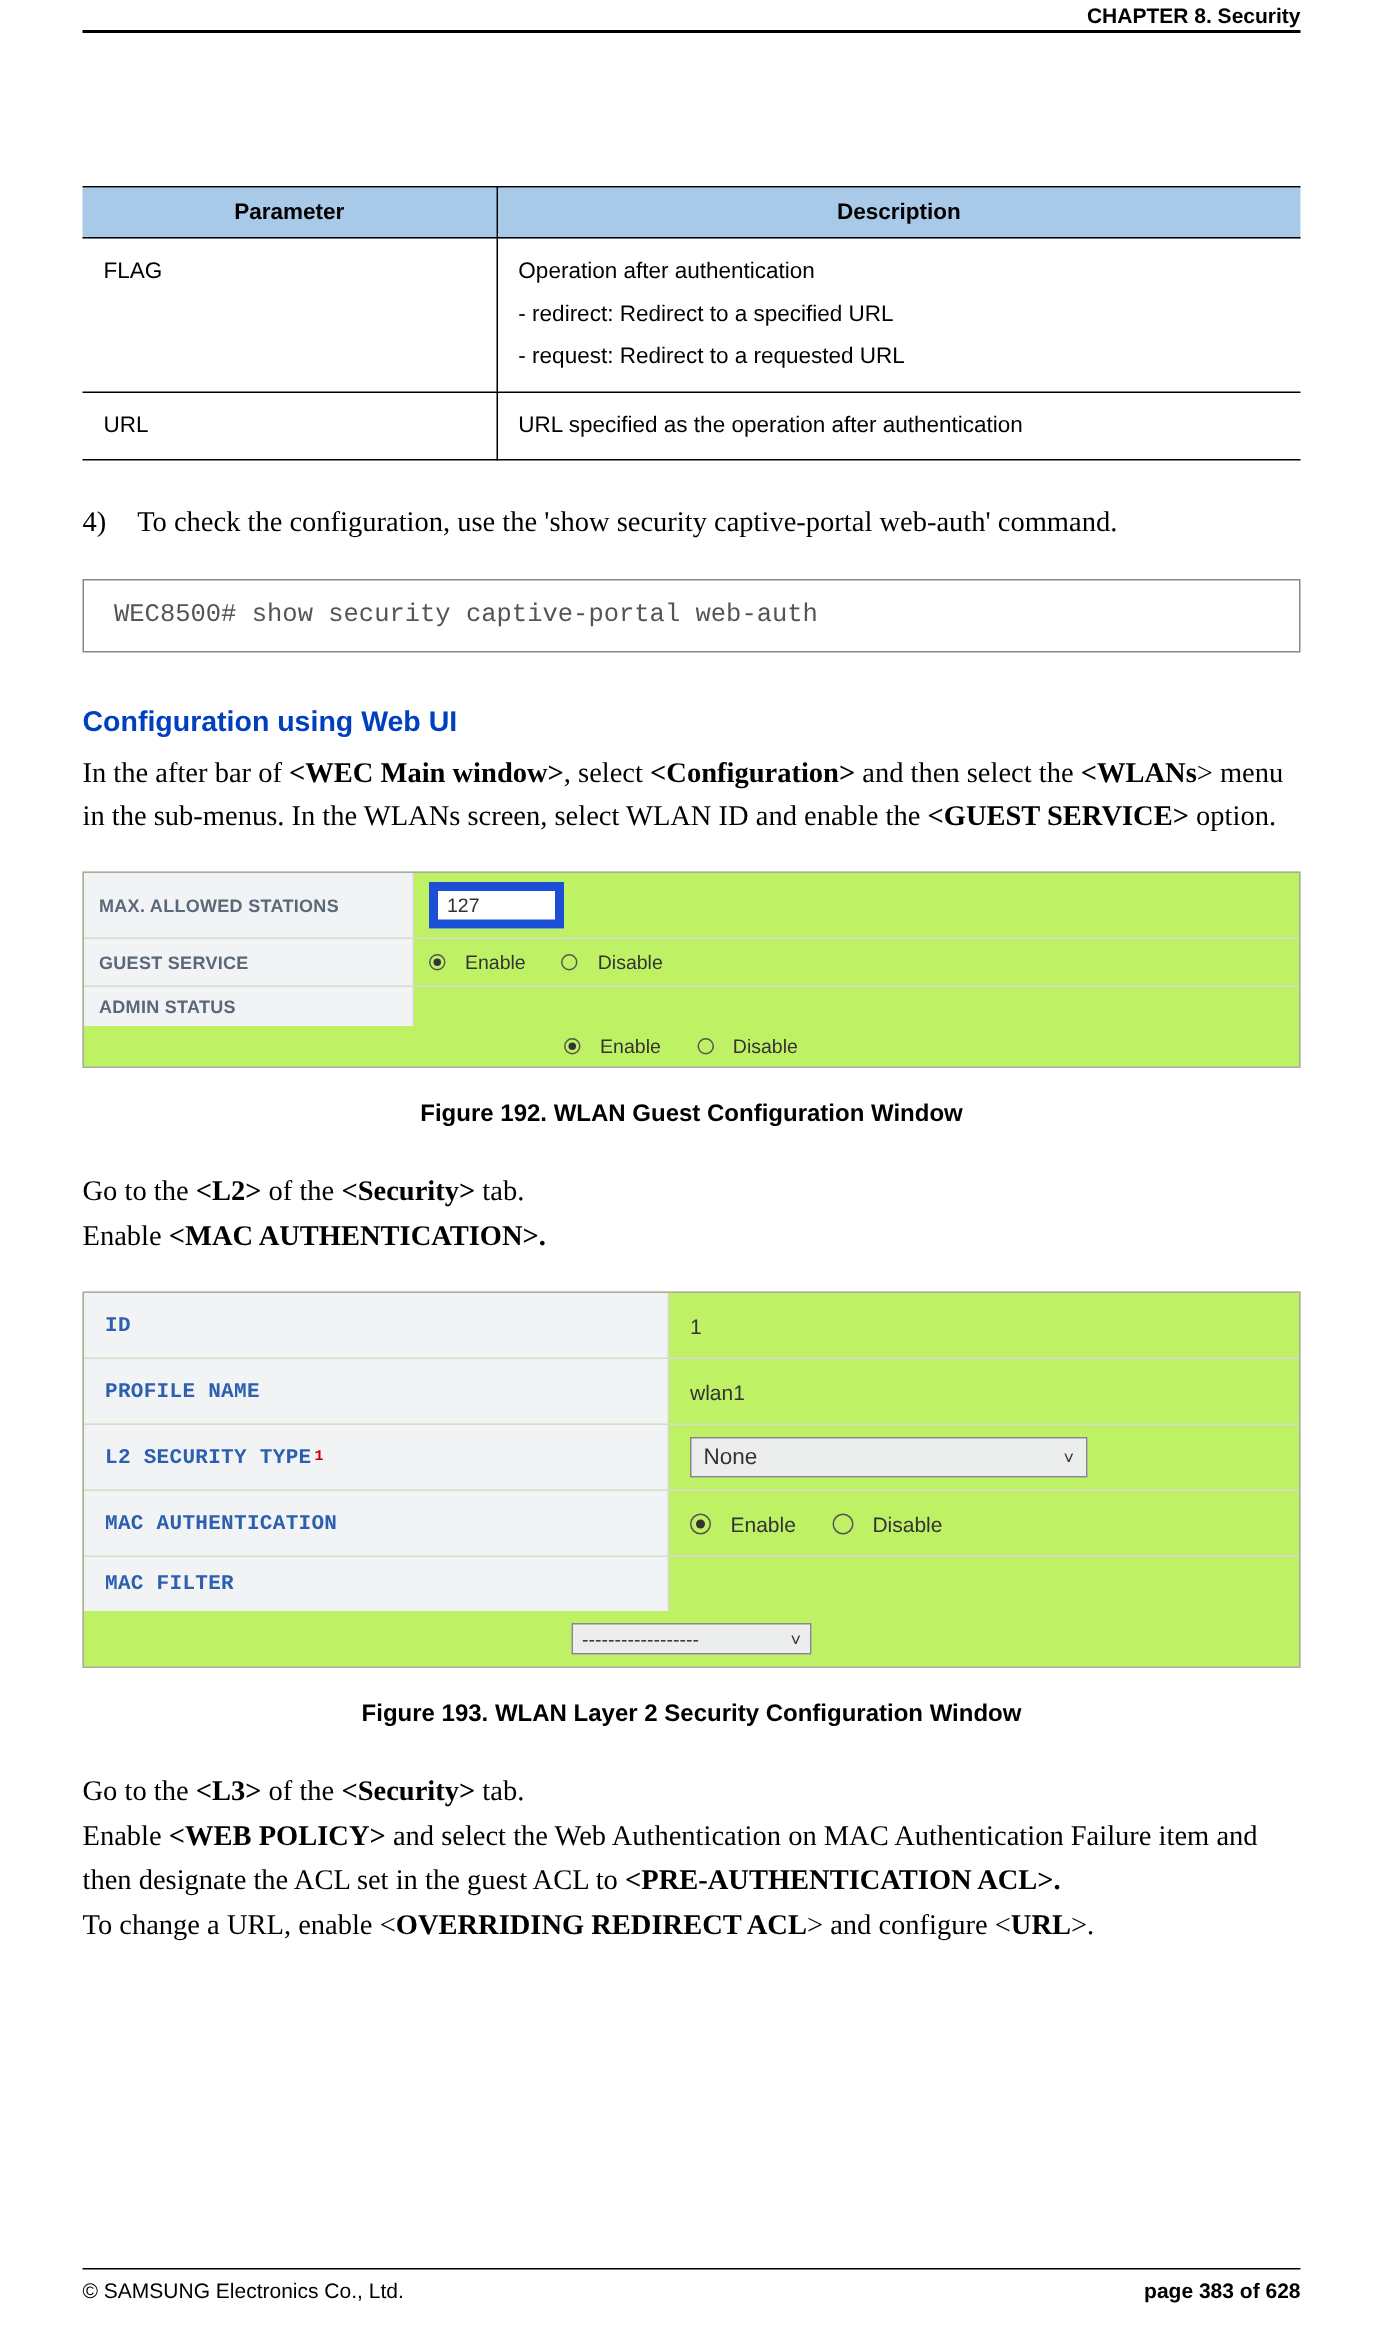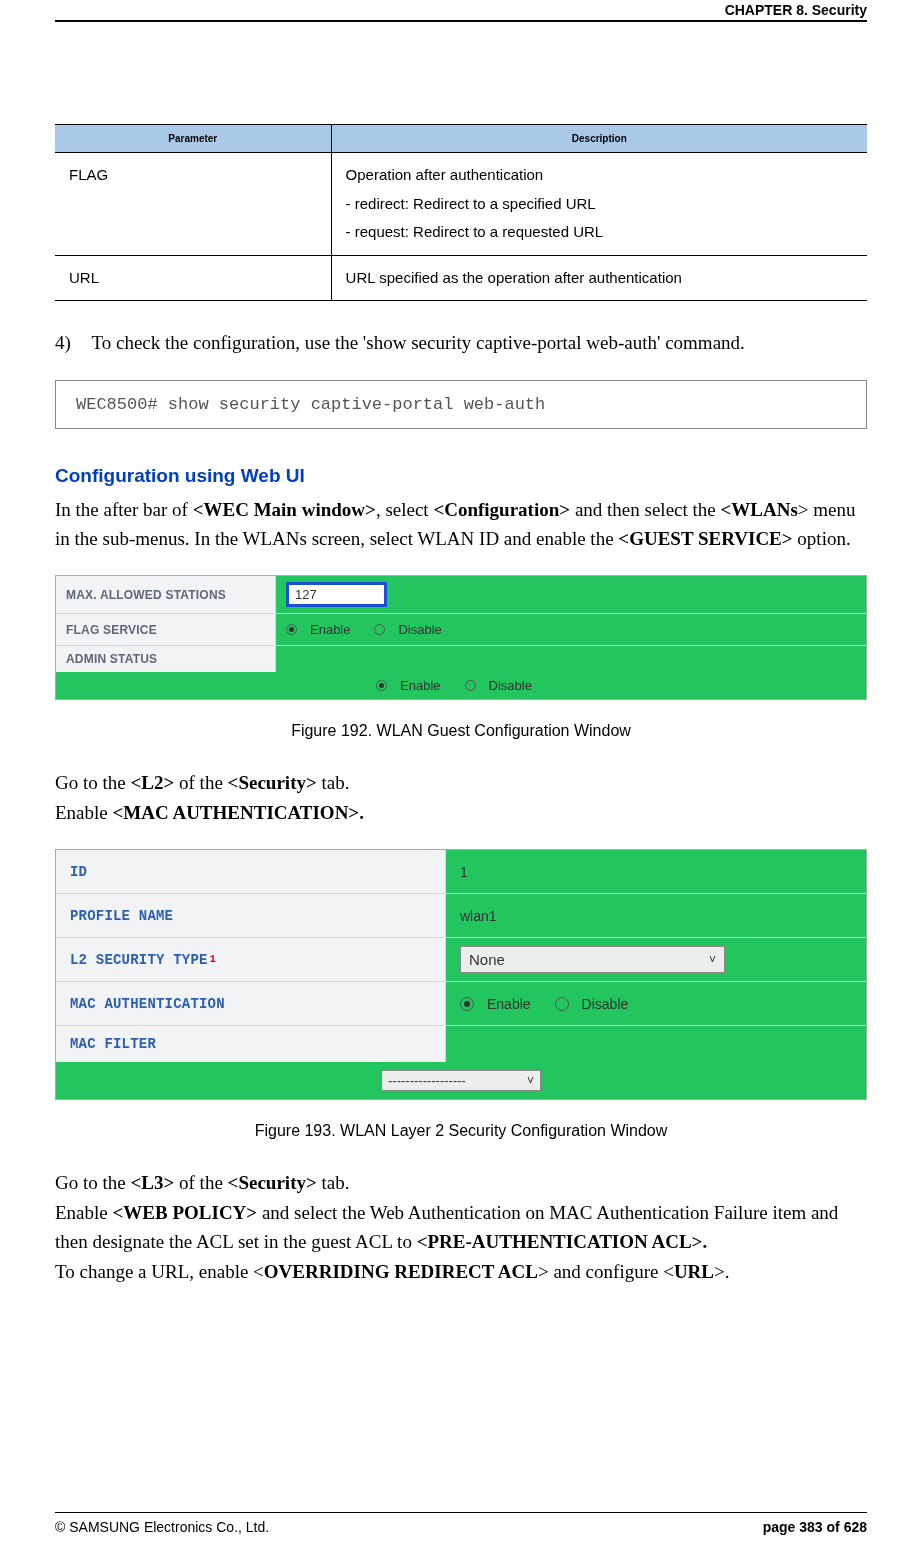--- a/index.html
+++ b/index.html
@@ -37,21 +37,21 @@
     }
     table.param-table th {
       background: #a9c9e9;
       font-weight: bold;
       text-align: center;
       border-top: 1px solid #000;
       border-bottom: 1px solid #000;
       border-left: none;
       border-right: none;
       padding: 8px;
-      font-size: 10px;
+      font-size: 15px;
     }
     table.param-table th:first-child {
       border-right: 1px solid #000;
       width: 34%;
     }
     table.param-table td {
       border-bottom: 1px solid #000;
       padding: 8px 14px;
       font-size: 15px;
       vertical-align: top;
@@ -86,21 +86,21 @@
     }
     .body-text {
       font-family: "Times New Roman", serif;
       font-size: 19px;
       line-height: 1.55;
       margin-bottom: 22px;
     }
     .body-text b { font-weight: bold; }
     .fig-box {
       border: 1px solid #aaa;
-      background: #22c55e;
+      background: #bef264;
       width: 100%;
       margin-bottom: 22px;
     }
     .fig-row {
       display: flex;
       border-bottom: 1px solid #d8d8d8;
       align-items: center;
       min-height: 32px;
       font-size: 13px;
     }
@@ -122,29 +122,29 @@
     .fig-label .red { color: #c00; font-size: 10px; vertical-align: super; margin-left: 2px; }
     .fig-value {
       padding: 6px 10px;
       flex: 1;
       color: #333;
       display: flex;
       align-items: center;
       gap: 10px;
     }
     .fig-input-text {
-      border: 3px solid #1d4ed8;
+      border: 6px solid #1d4ed8;
       background: #fff;
       padding: 2px 6px;
-      width: 101px;
+      width: 90px;
       font-size: 13px;
     }
     .fig-caption {
       text-align: center;
-      font-weight: normal;
+      font-weight: bold;
       font-size: 16px;
       margin-bottom: 28px;
       margin-top: 22px;
     }
     .fig193 .fig-row { min-height: 44px; }
     .fig193 .fig-label { width: 390px; font-size: 14px; padding: 10px 14px; font-family: Liberation Mono, monospace; }
     .fig193 .fig-value { padding: 8px 14px; font-size: 14px; }
     .select-big {
       border: 1px solid #888;
       background: #eceded;
@@ -245,21 +245,21 @@
     </div>
 
     <div class="fig-box">
       <div class="fig-row">
         <div class="fig-label">MAX. ALLOWED STATIONS</div>
         <div class="fig-value">
           <span class="fig-input-text">127</span>
         </div>
       </div>
       <div class="fig-row">
-        <div class="fig-label">FLAG SERVICE</div>
+        <div class="fig-label">GUEST SERVICE</div>
         <div class="fig-value">
           <span class="radio-dot on"></span>
             <span class="radio-label">Enable</span>
           <span class="radio-dot"></span>
             <span class="radio-label">Disable</span>
         </div>
       </div>
       <div class="fig-row">
         <div class="fig-label">ADMIN STATUS</div>
         <div class="fig-value">

